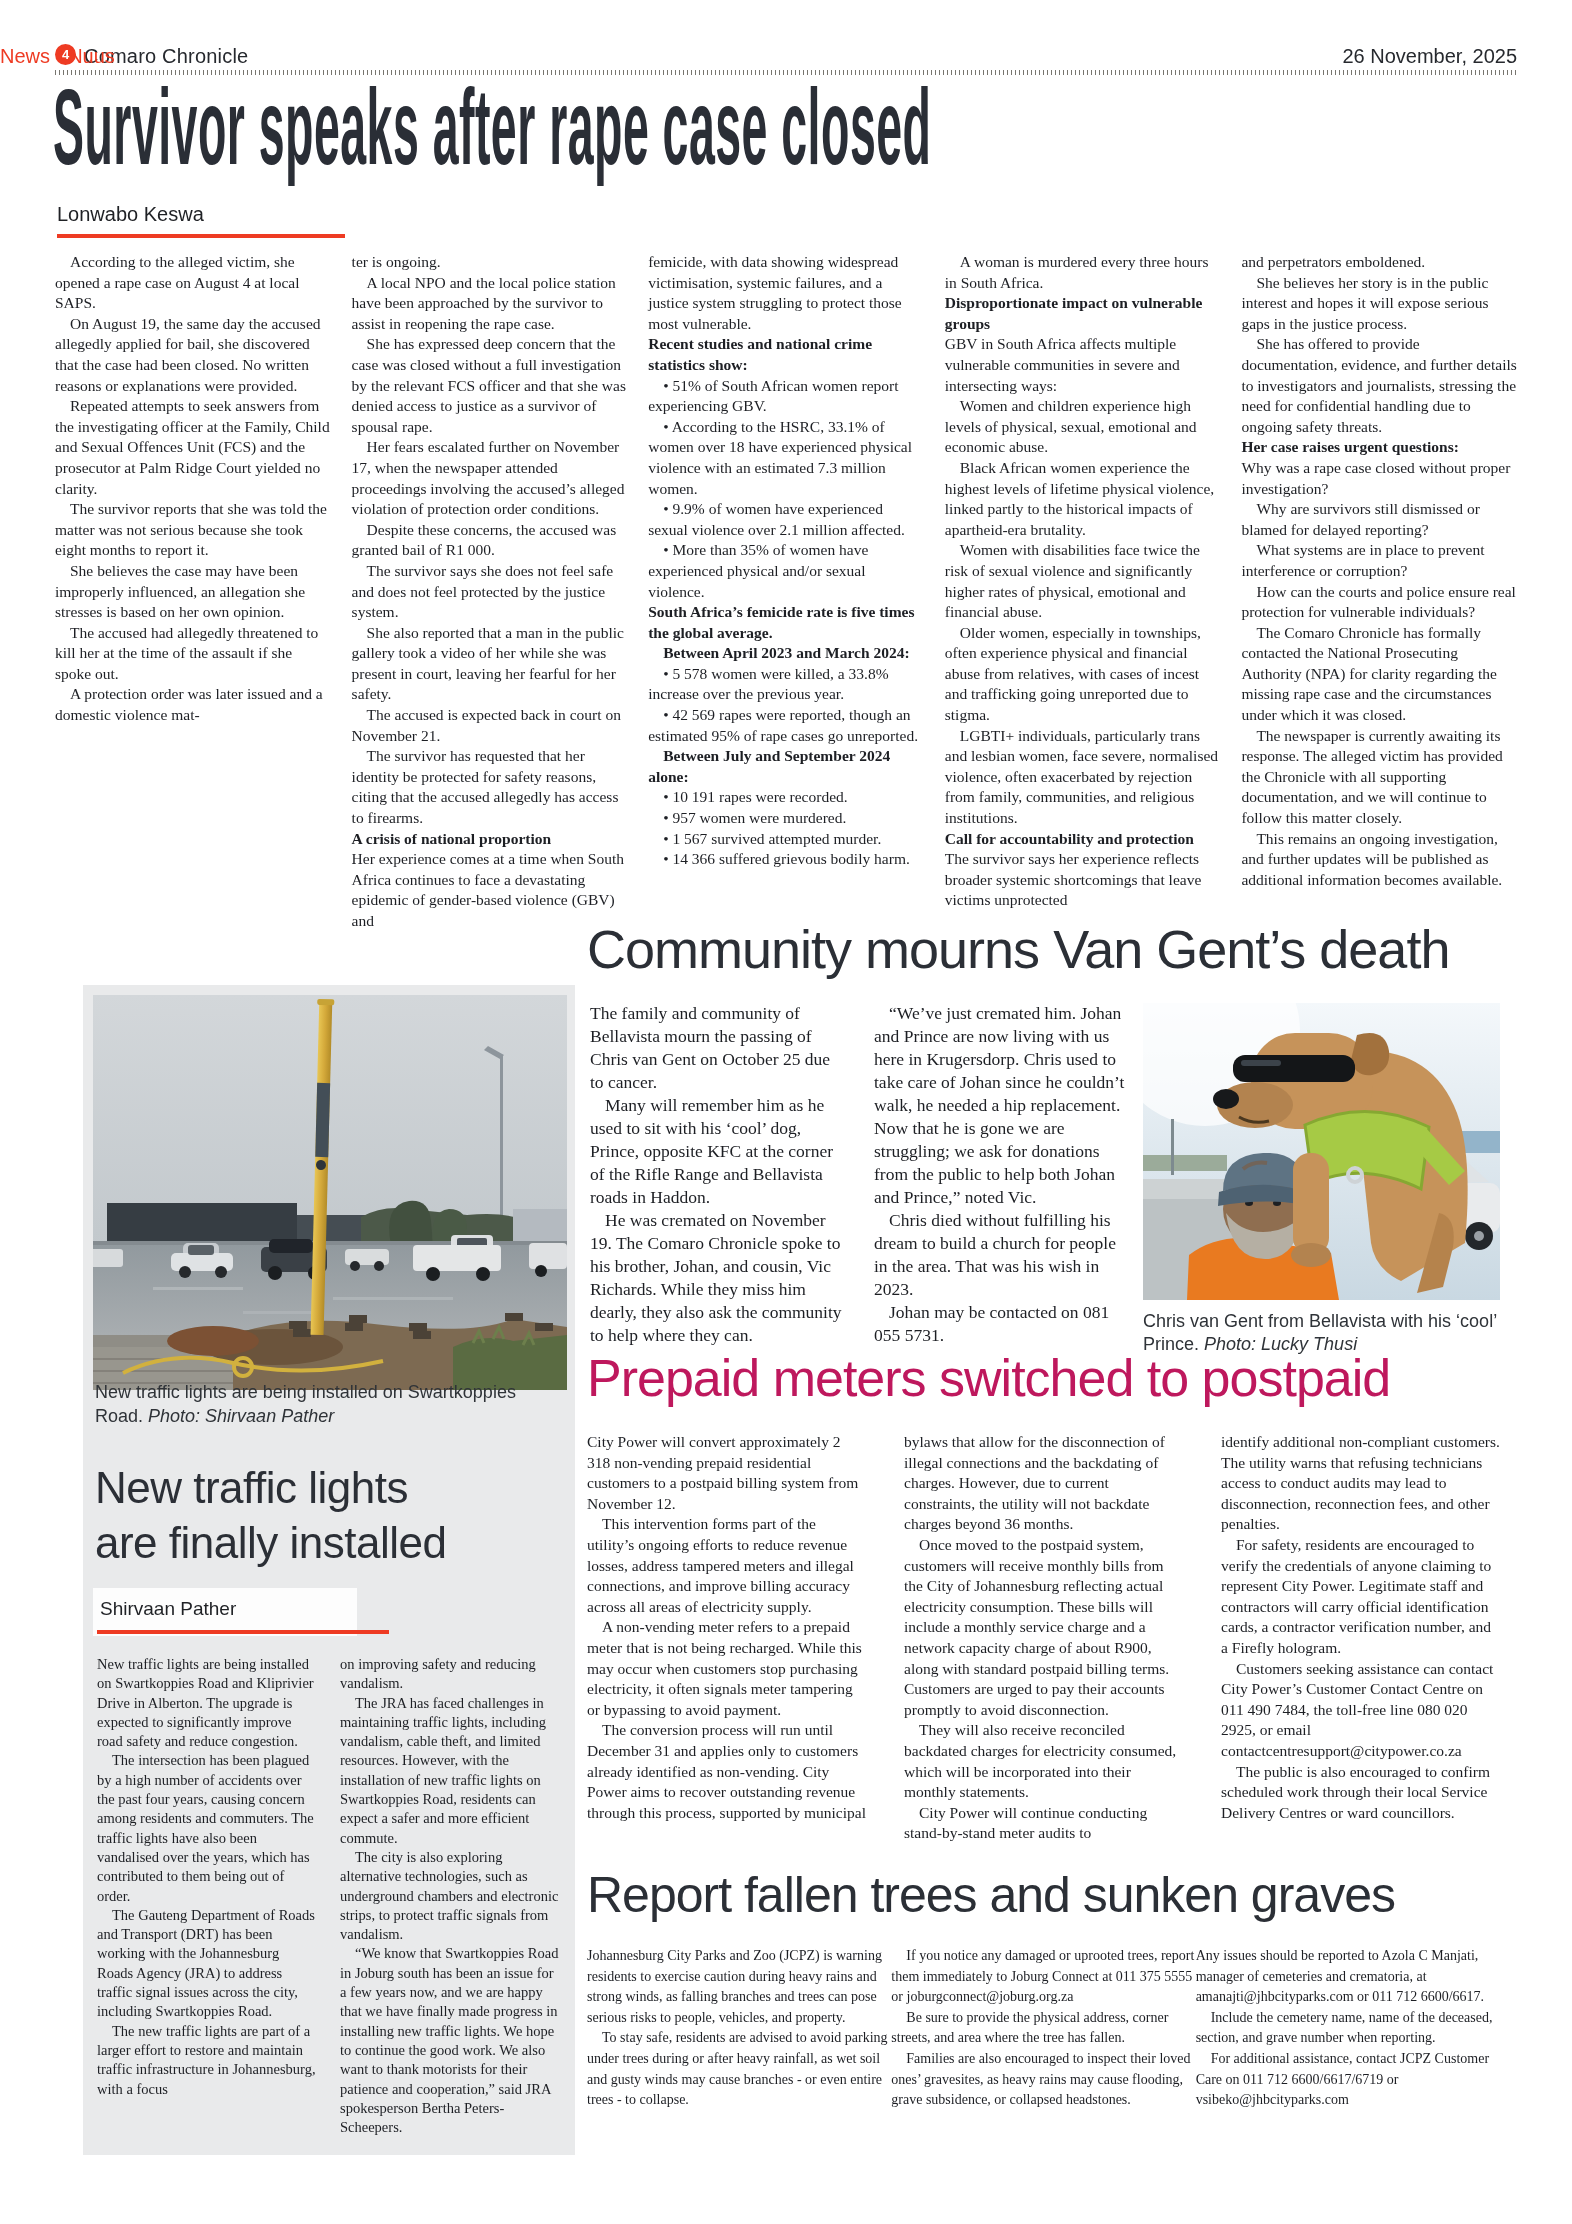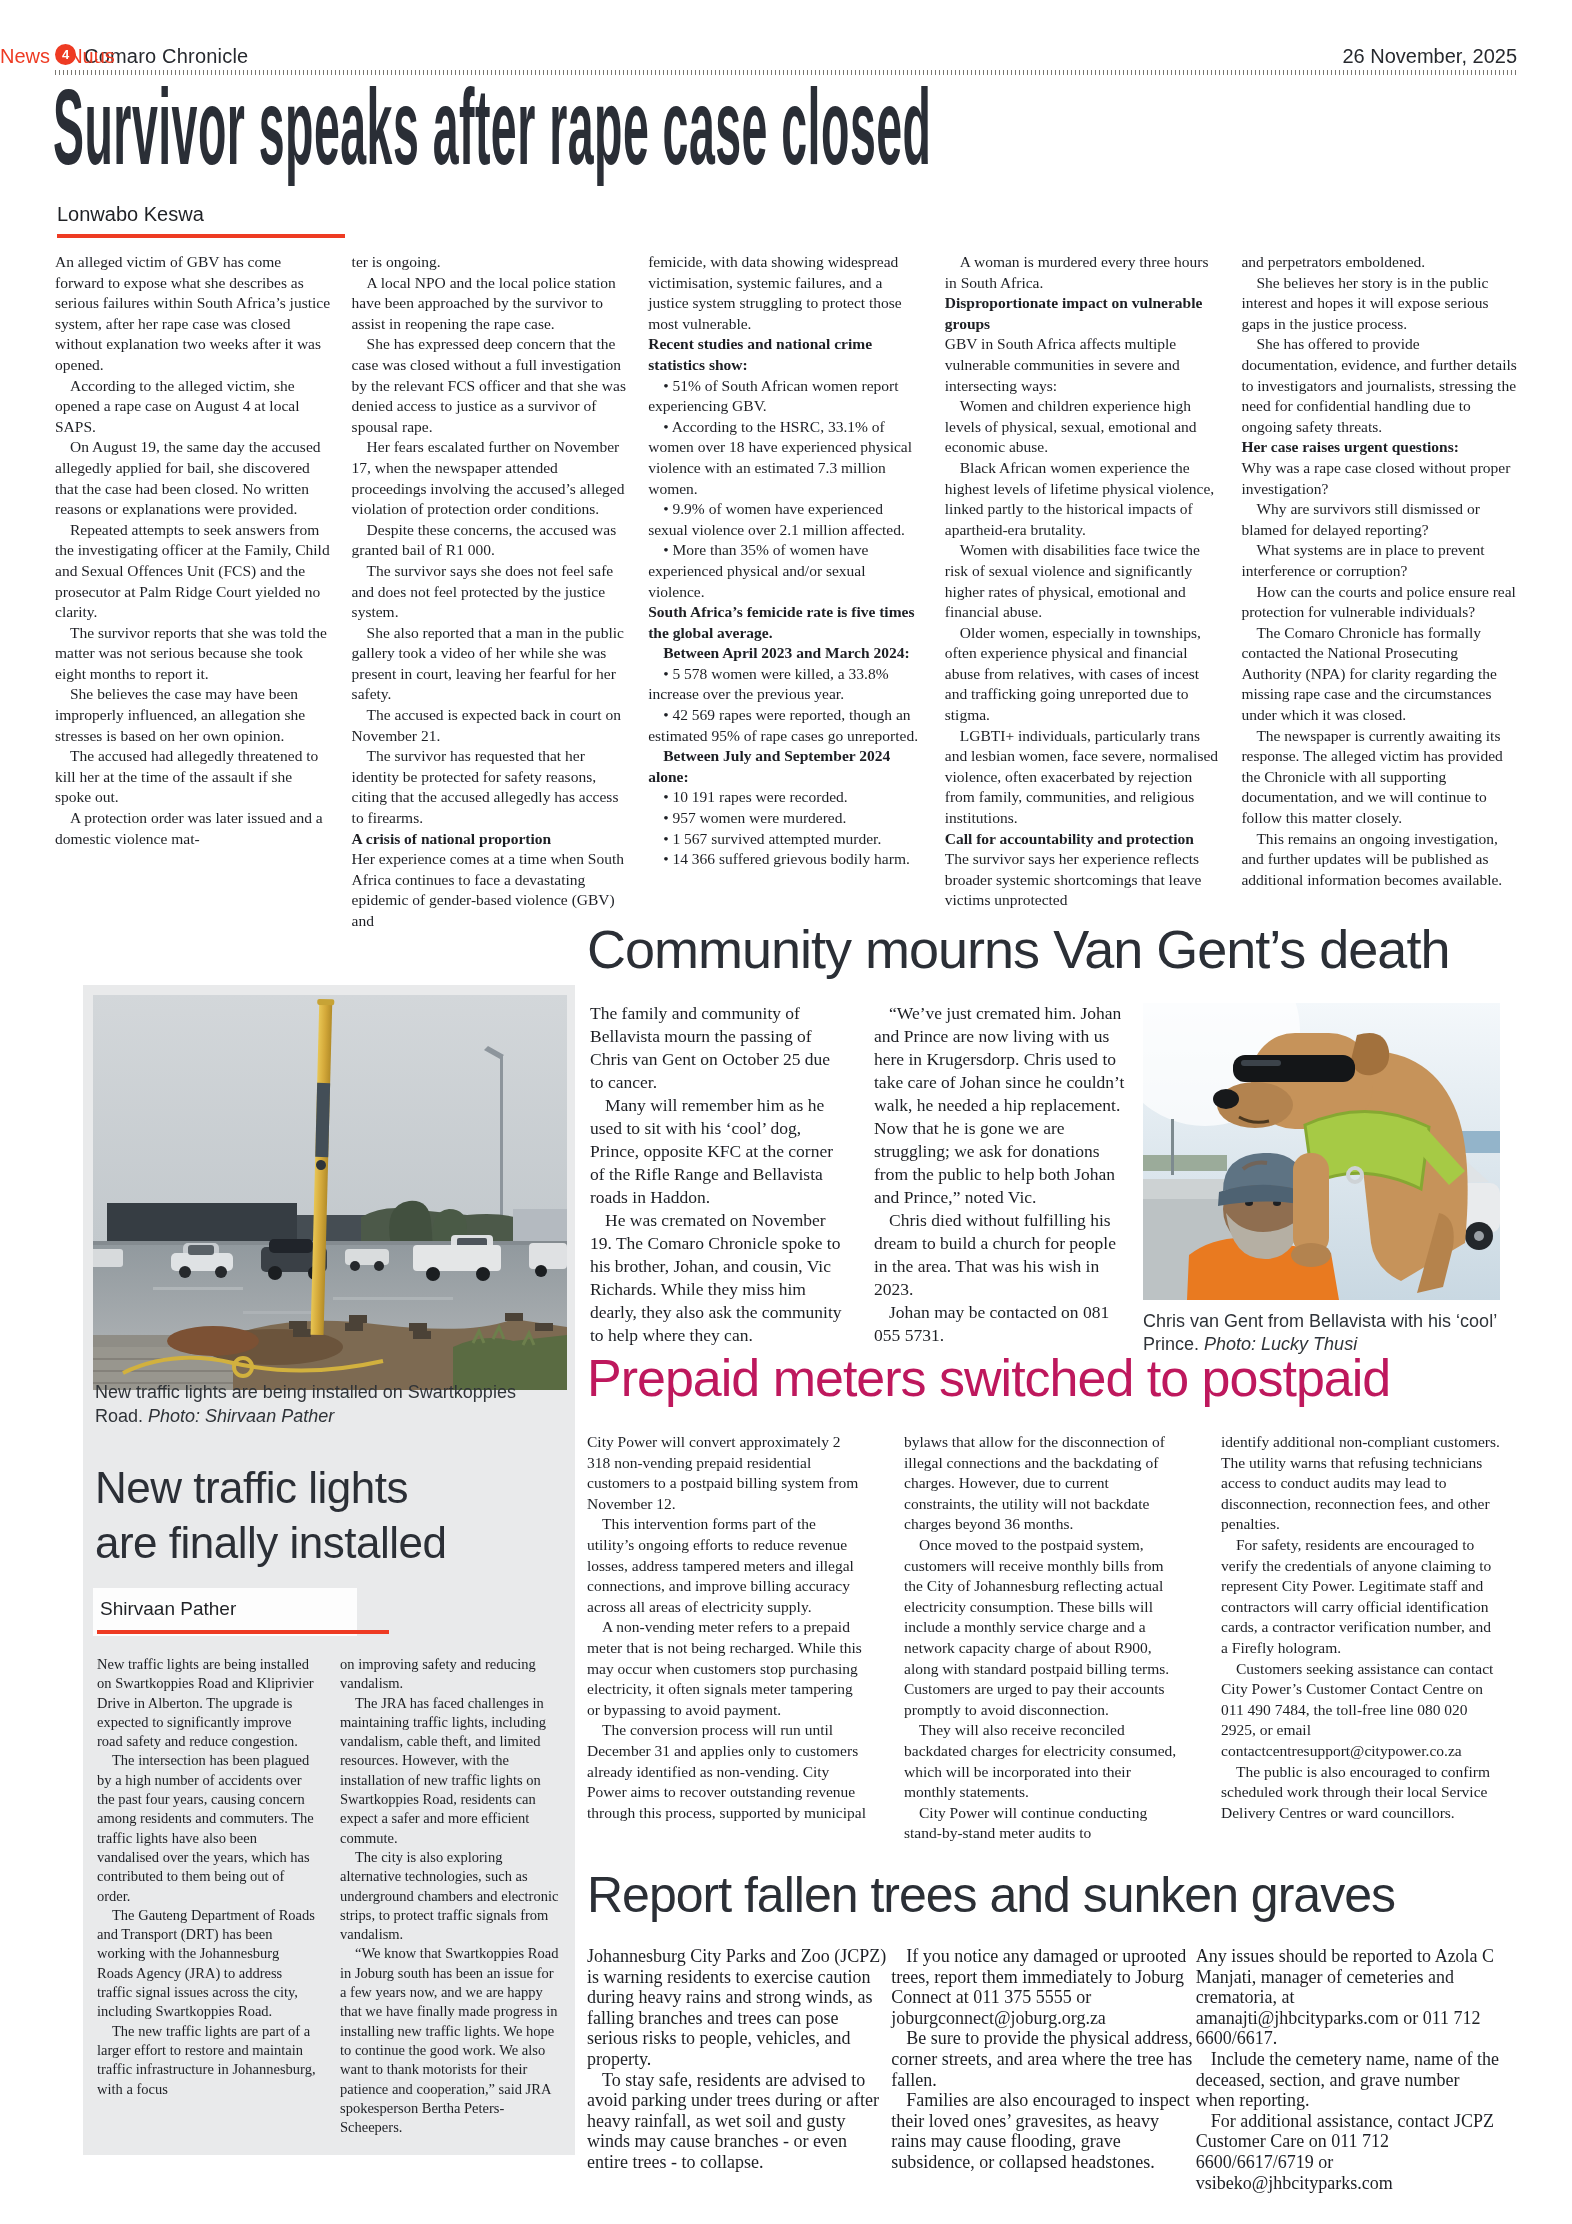--- a/index.html
+++ b/index.html
@@ -47,21 +47,21 @@
   #traffic-byline{left:100px;top:1598px;font-size:19px;color:#1f2125;}
   #traffic-rule{left:97px;top:1630px;width:292px;height:4px;background:var(--accent);}
   #traffic-cols{left:97px;top:1655px;width:462px;gap:24px;font-size:14.5px;line-height:19.3px;}
 
   
   #pp-headline{left:587px;top:1350px;font-size:52px;line-height:56px;letter-spacing:-1px;color:#be185d;}
   #pp-cols{left:587px;top:1432px;width:913px;gap:38px;font-size:15.5px;line-height:20.6px;}
 
   
   #tr-headline{left:587px;top:1868px;font-size:50px;line-height:54px;letter-spacing:-1px;color:#2b2f36;}
-  #tr-cols{left:587px;top:1946px;width:913px;font-size:18px;line-height:20.6px;}
+  #tr-cols{left:587px;top:1946px;width:913px;font-size:14px;line-height:20.6px;}
 
   .credit{font-style:italic;}
 </style>
 </head>
 <body>
 
 <div class="abs" id="hdr-badge">
   <span>4</span>
 </div>
 <div class="abs" id="masthead">Comaro Chronicle</div>
@@ -69,21 +69,20 @@
 <div class="abs" id="issue-date">26 November, 2025</div>
 <div class="abs" id="header-rule"></div>
 
 <div class="abs" id="lead-headline">
   <span>Survivor speaks after rape case closed</span>
 </div>
 <div class="abs" id="lead-byline">Lonwabo Keswa</div>
 <div class="abs" id="lead-rule"></div>
 <div class="abs cols serif" id="lead-cols">
   <div>
-      <p class="para noind">An alleged victim of GBV has come forward to expose what she describes as serious failures within South Africa’s justice system, after her rape case was closed without explanation two weeks after it was opened.</p>
       <p class="para">According to the alleged victim, she opened a rape case on August 4 at local SAPS.</p>
       <p class="para">On August 19, the same day the accused allegedly applied for bail, she discovered that the case had been closed. No written reasons or explanations were provided.</p>
       <p class="para">Repeated attempts to seek answers from the investigating officer at the Family, Child and Sexual Offences Unit (FCS) and the prosecutor at Palm Ridge Court yielded no clarity.</p>
       <p class="para">The survivor reports that she was told the matter was not serious because she took eight months to report it.</p>
       <p class="para">She believes the case may have been improperly influenced, an allegation she stresses is based on her own opinion.</p>
       <p class="para">The accused had allegedly threatened to kill her at the time of the assault if she spoke out.</p>
       <p class="para">A protection order was later issued and a domestic violence mat-</p>
     </div>
   <div>
       <p class="para noind">ter is ongoing.</p>

